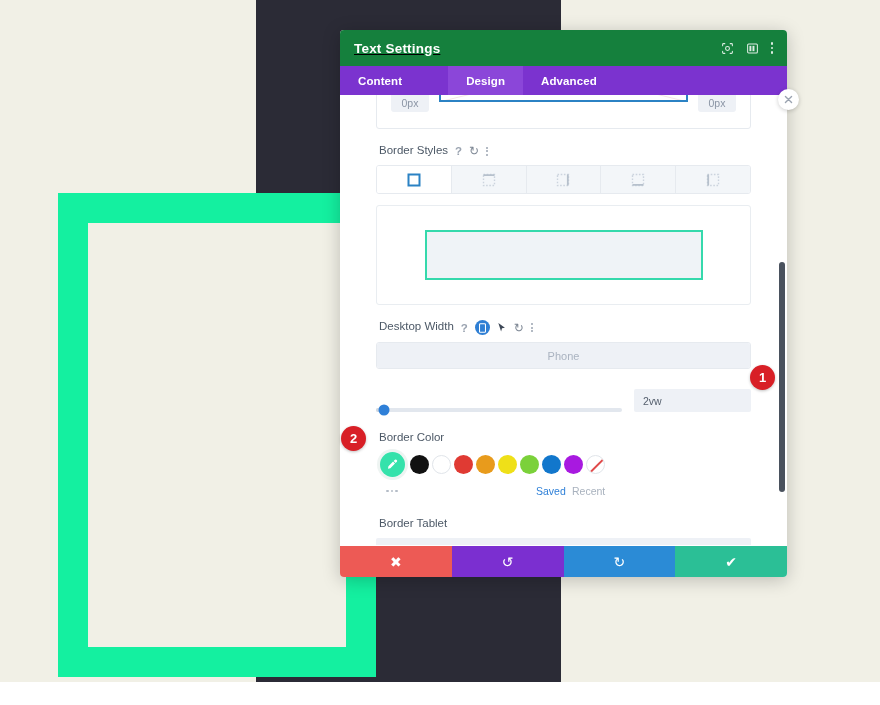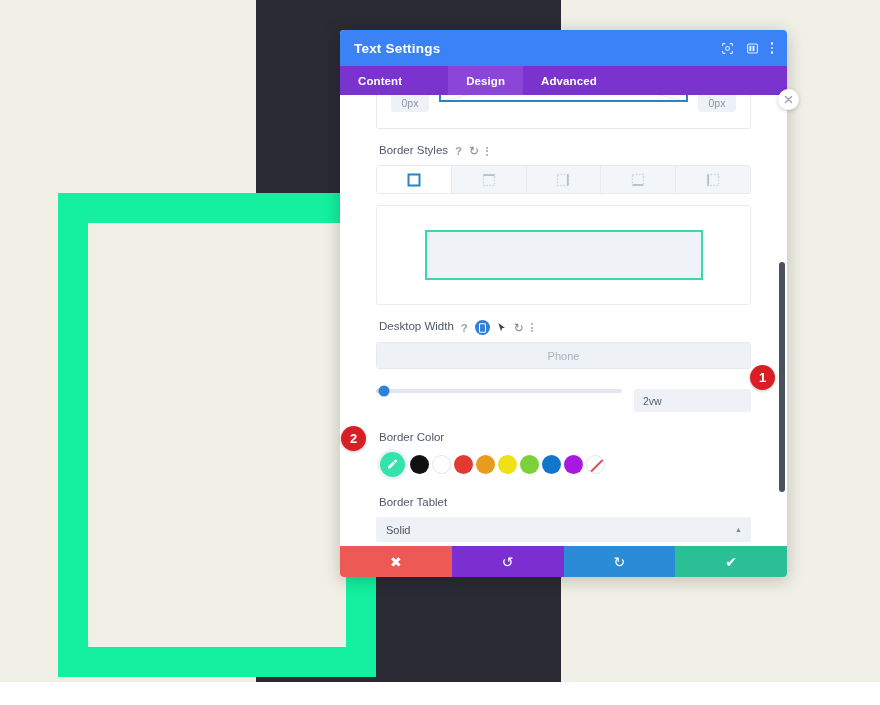--- a/index.html
+++ b/index.html
@@ -20,22 +20,22 @@
   }
   #green-box-inner{position:absolute;left:0;top:0;right:0;bottom:0;}
 
   
   #modal{
     position:absolute;left:340px;top:30px;width:447px;height:547px;
     background:#ffffff;border-radius:4px;overflow:visible;
     box-shadow:0 3px 18px rgba(0,0,0,.22);
   }
   .modal-header{
-    height:36px;background:#3b82f6;border-radius:4px 4px 0 0;
-    display:flex;align-items:center;padding:0 14px;position:relative;
+    height:36px;background:#15803d;border-radius:4px 4px 0 0;
+    display:flex;align-items:center;padding:0 14px;position:relative;text-decoration:underline;
   }
   .modal-title{color:#ffffff;font-size:13.5px;font-weight:bold;letter-spacing:.2px;}
   .header-icons{margin-left:auto;display:flex;align-items:center;gap:12px;}
   .hdr-ico{opacity:.85;display:flex;align-items:center;justify-content:center;cursor:pointer;}
   .dots-v{display:flex;flex-direction:column;gap:2px;align-items:center;}
   .dots-v i{width:2.5px;height:2.5px;border-radius:50%;background:#fff;display:block;}
 
   .modal-tabs{height:29px;background:#7b33cf;display:flex;align-items:stretch;}
   .tab{
     display:flex;align-items:center;justify-content:center;
@@ -111,21 +111,21 @@
   
   .resp-row{display:flex;border:1px solid #e6eaef;border-radius:3px;overflow:hidden;height:25px;}
   .resp-tab{
     flex:1;display:flex;align-items:center;justify-content:center;
     font-size:11px;background:#eef1f6;color:#aab3c0;border-right:1px solid #e6eaef;cursor:pointer;
   }
   .resp-tab:last-child{border-right:none;}
   .resp-tab.active{background:#ffffff;color:#2f7fd4;font-weight:bold;}
 
   
-  .slider-row{display:flex;align-items:flex-start;margin-top:20px;gap:12px;position:relative;}
+  .slider-row{display:flex;align-items:flex-end;margin-top:20px;gap:12px;position:relative;}
   .slider{flex:1;height:4px;background:#e2e7ee;border-radius:2px;position:relative;cursor:pointer;}
   .slider-fill{position:absolute;left:0;top:0;height:4px;width:5%;background:#cfd7e1;border-radius:2px;}
   .slider-knob{
     position:absolute;left:3.4%;top:50%;transform:translate(-50%,-50%);
     width:11px;height:11px;border-radius:50%;background:#2f80d8;
   }
   .value-input{
     width:117px;height:23px;background:#eef1f6;border:none;border-radius:2px;
     font-size:10.5px;color:#56606e;padding:0 9px;box-sizing:border-box;
     font-family:"Liberation Sans",sans-serif;
@@ -331,20 +331,29 @@
         <div class="swatch" style="background:#111111"></div>
         <div class="swatch white"></div>
         <div class="swatch" style="background:#e03a33"></div>
         <div class="swatch" style="background:#e89b1c"></div>
         <div class="swatch" style="background:#efe018"></div>
         <div class="swatch" style="background:#7bd13a"></div>
         <div class="swatch" style="background:#1277cc"></div>
         <div class="swatch" style="background:#a819e0"></div>
         <div class="swatch none"></div>
       </div>
+      <div class="swatch-footer">
+        <span class="more-dots">
+            <i></i>
+            <i></i>
+            <i></i>
+          </span>
+        <span class="saved-link">Saved</span>
+        <span class="recent-link">Recent</span>
+      </div>
 
       <div class="sub-label">Border Tablet</div>
       <div class="select-box">
         <span>Solid</span>
         <span class="select-caret">▲</span>
       </div>
 
     </div>
 
     <div class="scrollbar-track">

